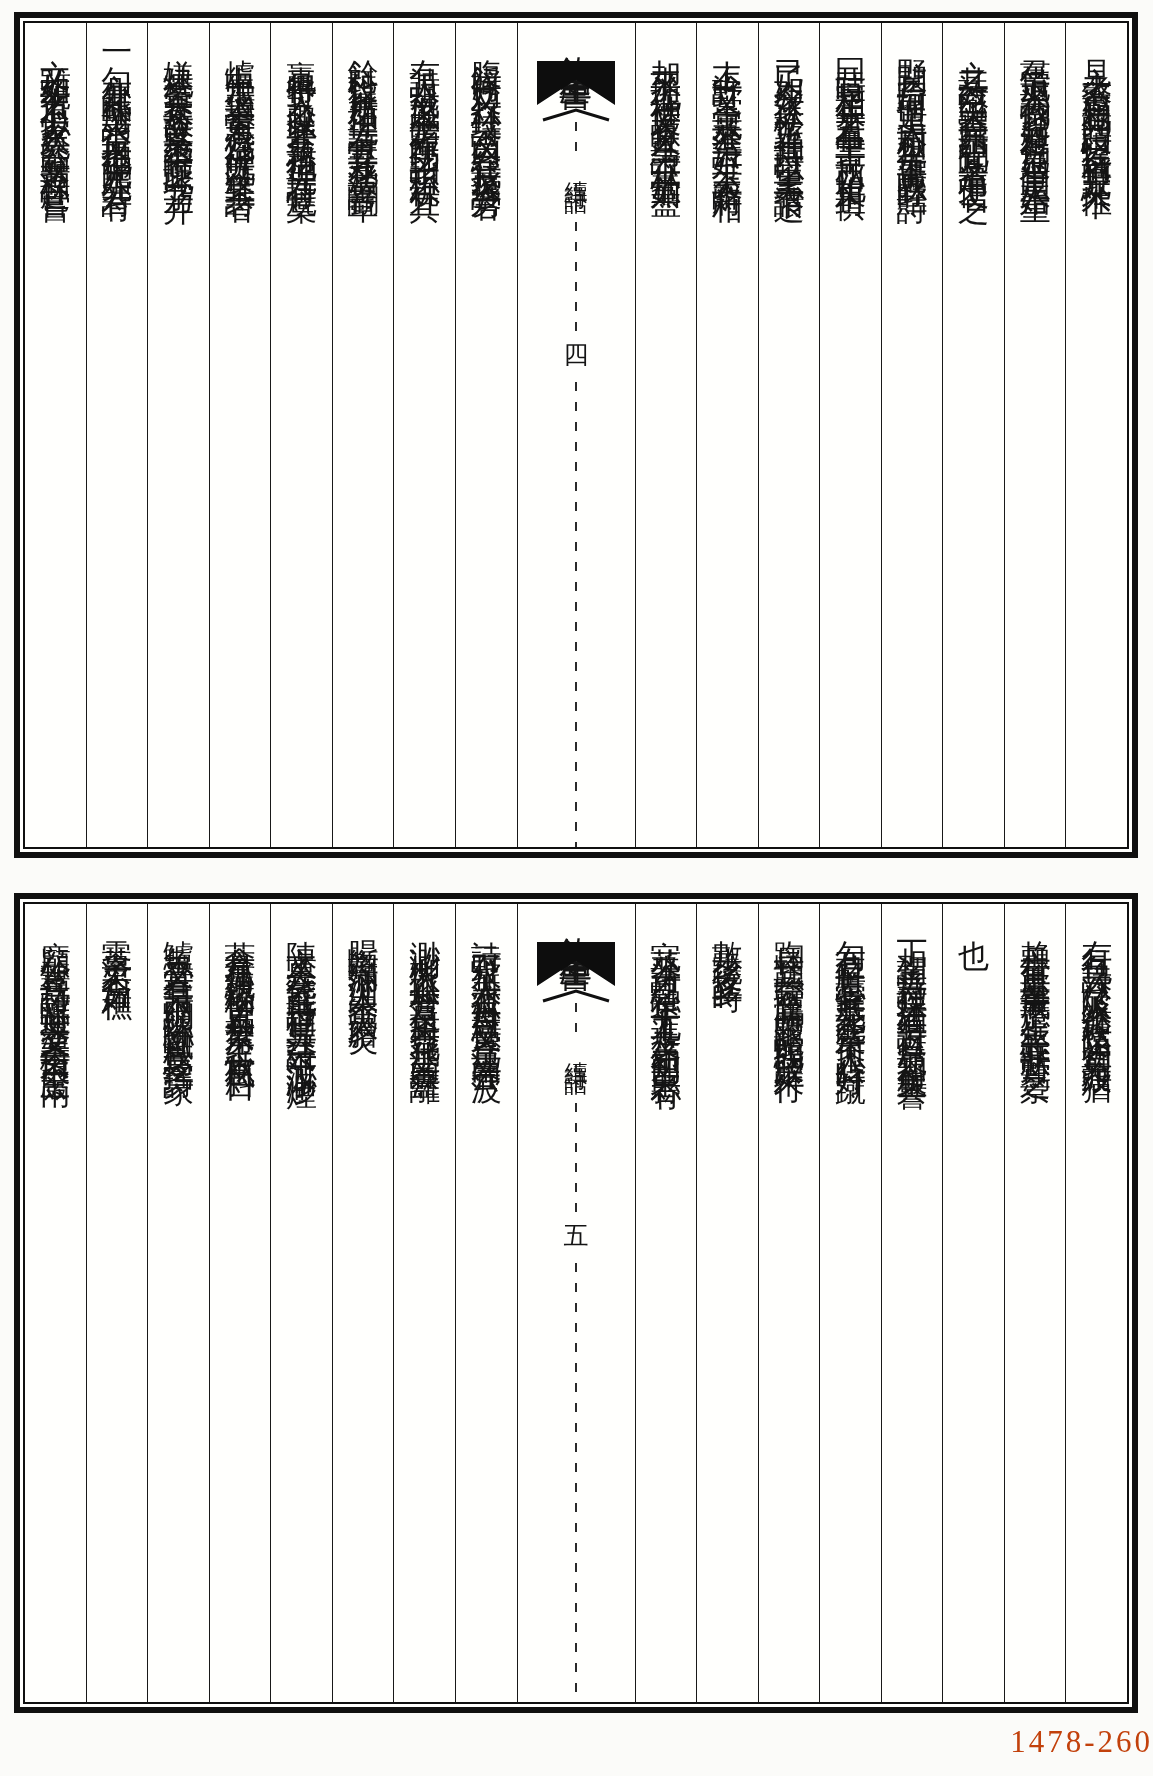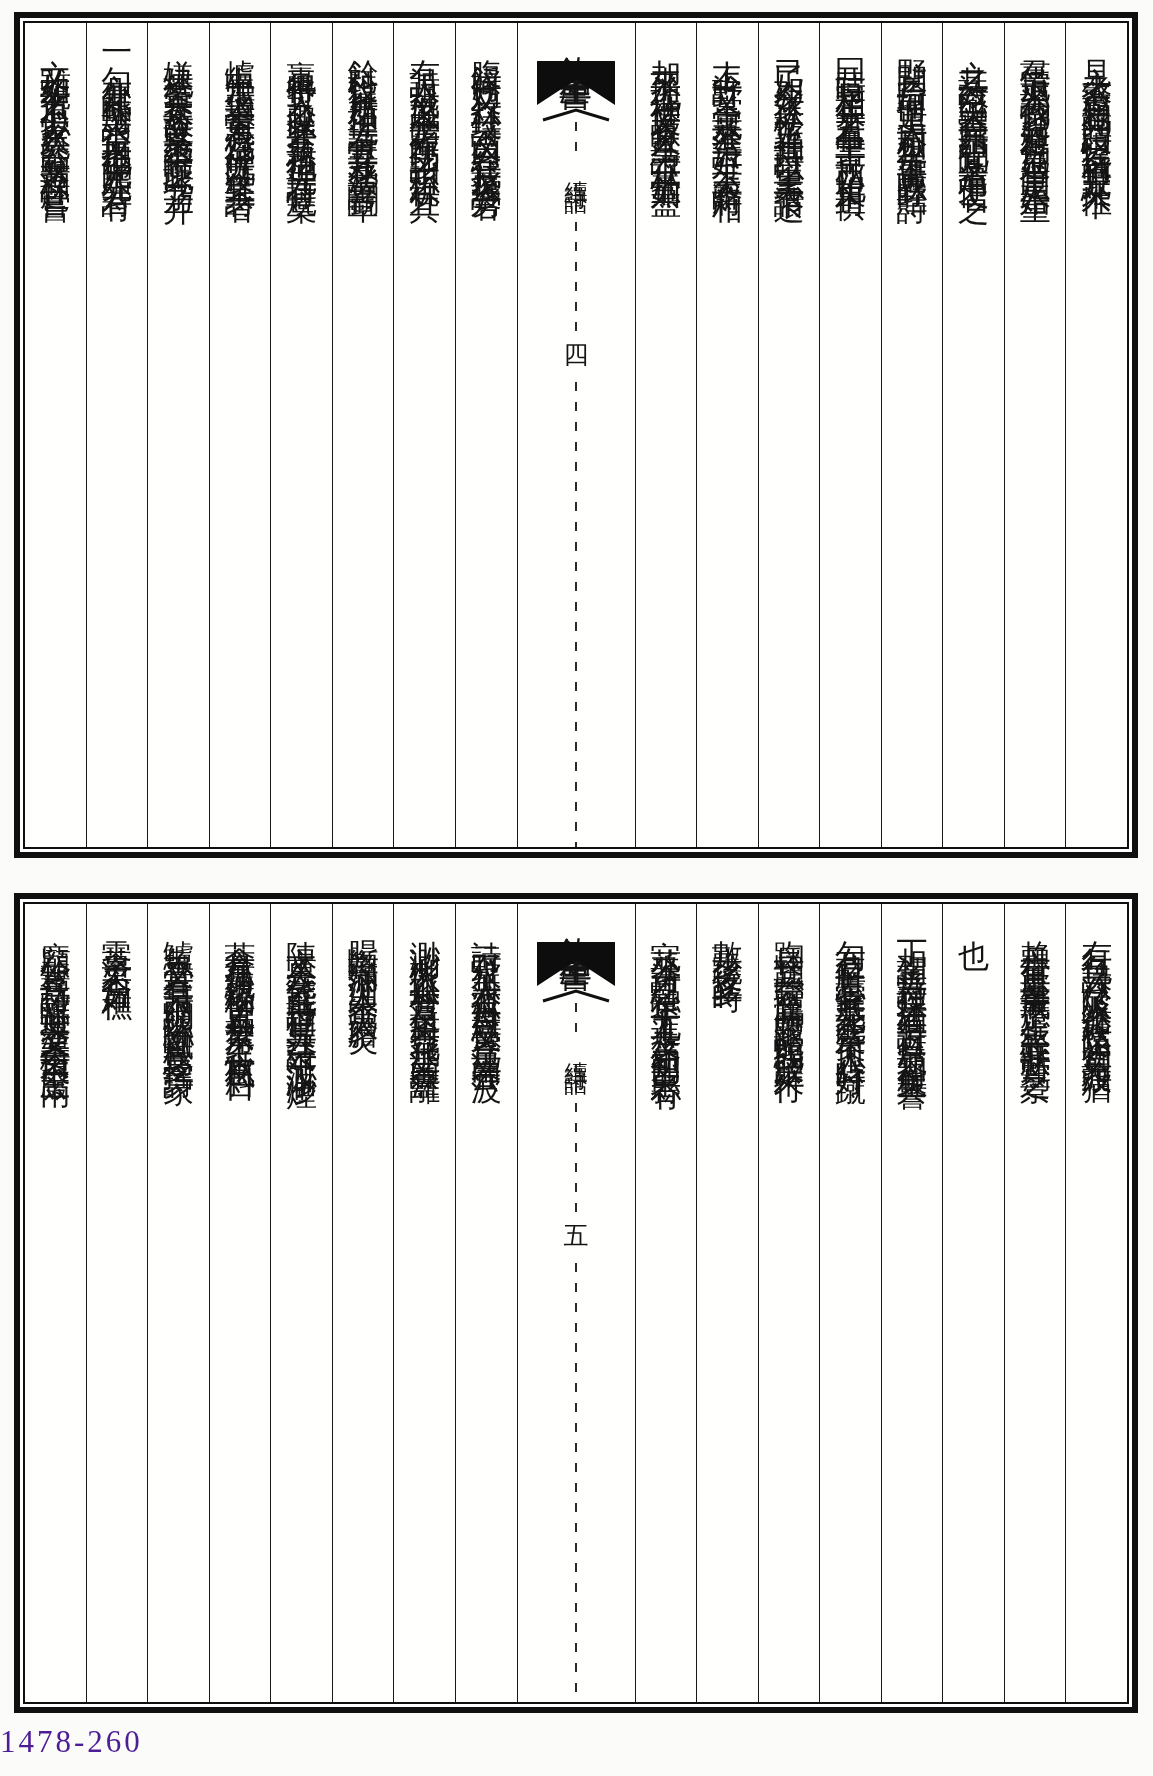--- a/index.html
+++ b/index.html
@@ -56,23 +56,23 @@
   }
   .vc-book{
     writing-mode:vertical-rl;text-orientation:upright;
     font-size:23px;line-height:1;letter-spacing:5px;
     background:#fffffd;padding:6px 2px;margin-top:34px;
   }
   .vc-folio{
     font-size:25px;background:#fffffd;padding:5px 3px;margin-top:150px;
   }
   .page-number{
-    position:absolute;left:0;right:0;top:1724px;text-align:left;
+    position:absolute;left:0;right:0;top:1724px;text-align:right;
     font-family:"Liberation Serif", serif;
-    font-size:31px;letter-spacing:3px;color:#4c1d95;
+    font-size:31px;letter-spacing:3px;color:#c2410c;
   }
 </style>
 </head>
 <body>
 
 <div class="leaf leaf-top">
   <div class="frame">
     <div class="col">
         <span class="ct">見之大驚邀與相見贈詩曰怪得名稱野元來性不</span>
       </div>

